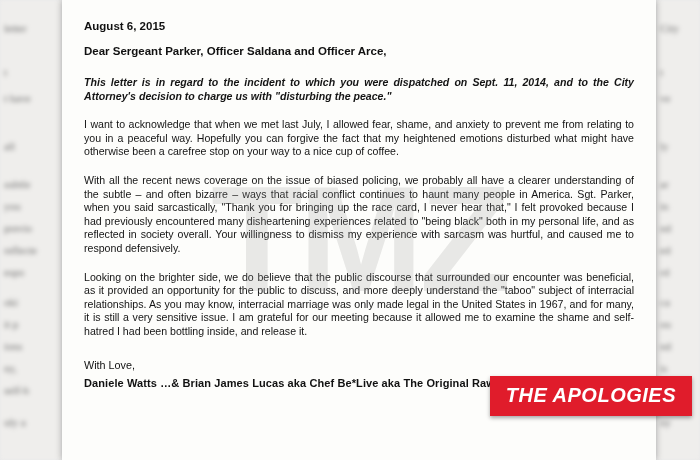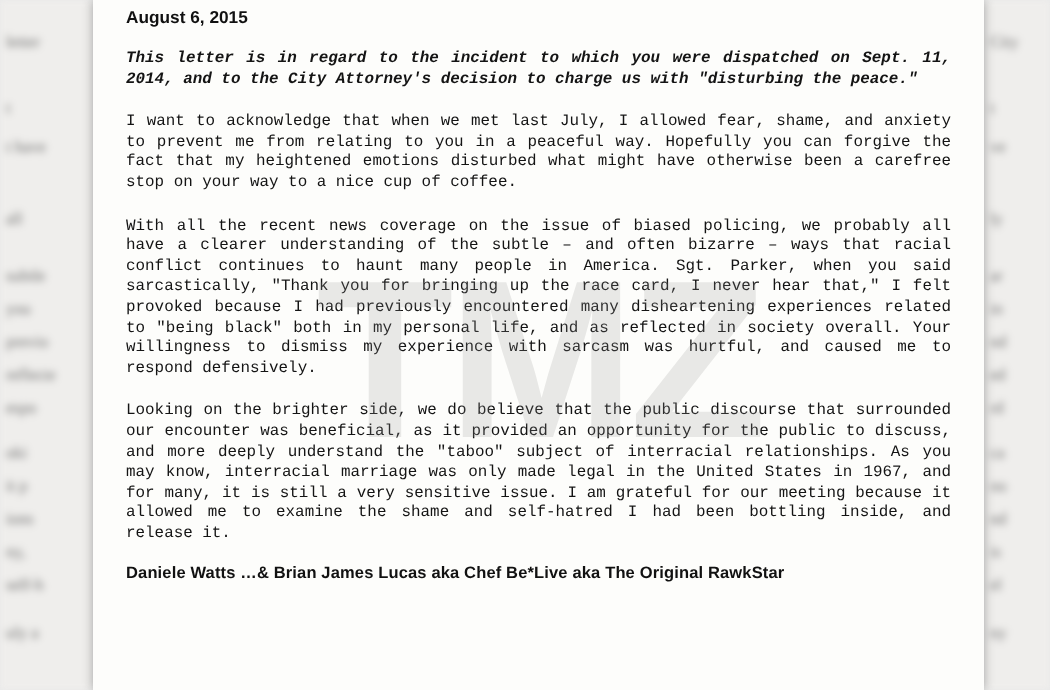--- a/index.html
+++ b/index.html
@@ -46,21 +46,21 @@
     left: 62px;
     top: 0;
     width: 594px;
     height: 460px;
     background: #fdfdfb;
     box-shadow: 0 0 7px rgba(0,0,0,.30);
     overflow: hidden;
   }
   #letter-inner {
     position: relative;
-    padding: 6px 22px 0 22px;
+    padding: 20px 22px 0 22px;
     color: #111;
   }
 
   
   #watermark {
     position: absolute;
     left: 50%;
     top: 52%;
     transform: translate(-50%, -50%);
     font-family: "Liberation Sans", sans-serif;
@@ -80,21 +80,21 @@
     font-size: 11.5px;
     margin-bottom: 13px;
   }
   .doc-salutation {
     font-family: "Liberation Sans", sans-serif;
     font-weight: bold;
     font-size: 11.5px;
     margin-bottom: 19px;
   }
   .doc-para {
-    font-family: Liberation Mono, monospace;
+    font-family: Liberation Sans, sans-serif;
     font-size: 10.6px;
     line-height: 13.6px;
     text-align: justify;
     margin: 15px 0 13px 0;
     color: #141414;
   }
   .doc-para.italic {
     font-style: italic;
     font-weight: bold;
   }
@@ -170,24 +170,27 @@
     <div class="bg-word" style="left:4px; top:384px;">el</div>
     <div class="bg-word" style="left:4px; top:416px;">ny</div>
   </div>
 
   <div id="letter">
 
     <div id="watermark">TMZ</div>
 
     <div id="letter-inner">
       <div class="doc-date">August 6, 2015</div>
+      <div class="doc-salutation">Dear Sergeant Parker, Officer Saldana and Officer Arce,</div>
 
       <p class="doc-para italic">This letter is in regard to the incident to which you were dispatched on Sept. 11, 2014, and to the City Attorney's decision to charge us with "disturbing the peace."</p>
       <p class="doc-para">I want to acknowledge that when we met last July, I allowed fear, shame, and anxiety to prevent me from relating to you in a peaceful way.  Hopefully you can forgive the fact that my heightened emotions disturbed what might have otherwise been a carefree stop on your way to a nice cup of coffee.</p>
       <p class="doc-para">With all the recent news coverage on the issue of biased policing, we probably all have a clearer understanding of the subtle – and often bizarre – ways that racial conflict continues to haunt many people in America. Sgt. Parker, when you said sarcastically, "Thank you for bringing up the race card, I never hear that," I felt provoked because I had previously encountered many disheartening experiences related to "being black" both in my personal life, and as reflected in society overall. Your willingness to dismiss my experience with sarcasm was hurtful, and caused me to respond defensively.</p>
       <p class="doc-para">Looking on the brighter side, we do believe that the public discourse that surrounded our encounter was beneficial, as it provided an opportunity for the public to discuss, and more deeply understand the "taboo" subject of interracial relationships. As you may know, interracial marriage was only made legal in the United States in 1967, and for many, it is still a very sensitive issue. I am grateful for our meeting because it allowed me to examine the shame and self-hatred I had been bottling inside, and release it.</p>
 
+      <div class="doc-closing">With Love,</div>
       <div class="doc-signature">Daniele Watts …&amp; Brian James Lucas aka Chef Be*Live aka The Original RawkStar</div>
     </div>
   </div>
 
+  <div id="banner">THE APOLOGIES</div>
 
 </div>
 
 </body></html>

